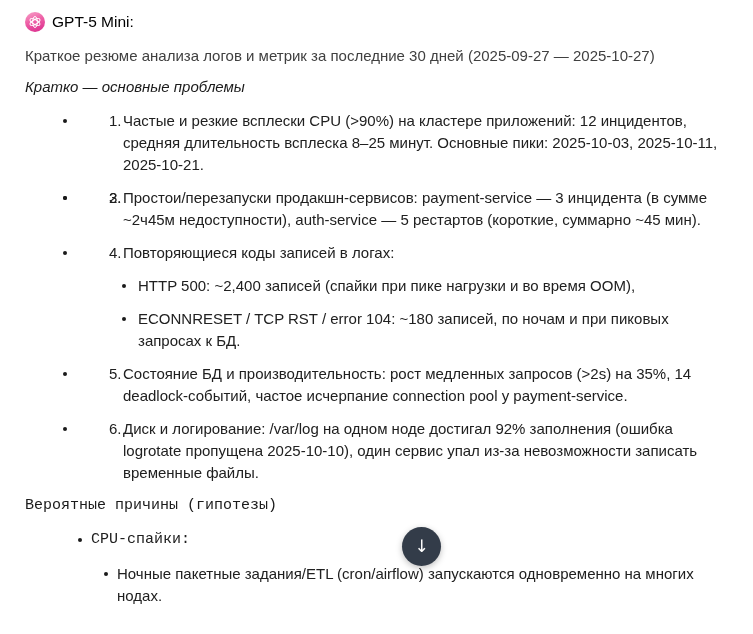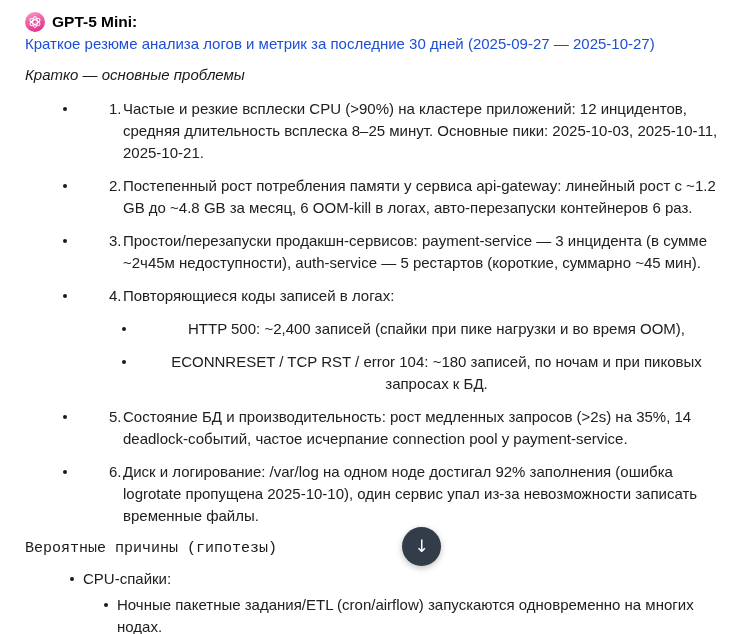--- a/index.html
+++ b/index.html
@@ -11,43 +11,43 @@
   }
   .content{padding:11px 18px 0 25px;}
 
   
   .hdr{display:flex;align-items:center;gap:7px;height:22px;}
   .avatar{
     width:20px;height:20px;border-radius:50%;flex:none;
     background:linear-gradient(160deg,#f7a3c9 0%,#ee5fa6 45%,#d92a8b 100%);
     display:flex;align-items:center;justify-content:center;
   }
-  .hdr-title{font-weight:700;font-size:15.5px;color:#000;}
+  .hdr-title{font-weight:400;font-size:15.5px;color:#000;}
 
-  .p-intro{margin:0 0 9px 0;color:#1d4ed8;}
+  .p-intro{margin:12px 0 9px 0;color:#404040;}
   .p-sec{margin:0 0 12px 0;color:#1b1b1b;font-style:italic;}
   .p-sec2{margin:0 0 8px 0;color:#1b1b1b;font-family:Liberation Mono, monospace;}
 
   
   .problem{position:relative;padding-left:98px;margin:0 0 11px 0;}
   .problem::before{
     content:"";position:absolute;left:38px;top:9px;width:4px;height:4px;
     border-radius:50%;background:#1a1a1a;
   }
   .problem .num{position:absolute;left:84px;top:0;}
 
   
-  .sub{position:relative;padding-left:113px;margin:11px 0 11px 0;text-align:center;}
+  .sub{position:relative;padding-left:113px;margin:11px 0 11px 0;}
   .sub::before{
     content:"";position:absolute;left:97px;top:9px;width:4px;height:4px;
     border-radius:50%;background:#1a1a1a;
   }
 
   
-  .cause{position:relative;padding-left:54px;margin:4px;}
+  .cause{position:relative;padding-left:54px;margin:12px;font-family:Liberation Mono, monospace;}
   .cause::before{
     content:"";position:absolute;left:41px;top:9px;width:4px;height:4px;
     border-radius:50%;background:#1a1a1a;
   }
   
   .cause-sub{position:relative;padding-left:92px;margin:0 0 10px 0;}
   .cause-sub:first-of-type{margin-top:0;}
   .cause-sub::before{
     content:"";position:absolute;left:79px;top:9px;width:4px;height:4px;
     border-radius:50%;background:#1a1a1a;
@@ -84,21 +84,20 @@
 
   <p class="p-sec">Кратко — основные проблемы</p>
 
   <div class="problem">
     <span class="num">1.</span>
     <span>Частые и резкие всплески CPU (&gt;90%) на кластере приложений: 12 инцидентов, средняя длительность всплеска 8–25 минут. Основные пики: 2025-10-03, 2025-10-11, 2025-10-21.</span>
   </div>
 
   <div class="problem">
     <span class="num">2.</span>
-    <span>Постепенный рост потребления памяти у сервиса api-gateway: линейный рост с ~1.2 GB до ~4.8 GB за месяц, 6 OOM-kill в логах, авто-перезапуски контейнеров 6 раз.</span>
   </div>
 
   <div class="problem">
     <span class="num">3.</span>
     <span>Простои/перезапуски продакшн-сервисов: payment-service — 3 инцидента (в сумме ~2ч45м недоступности), auth-service — 5 рестартов (короткие, суммарно ~45 мин).</span>
   </div>
 
   <div class="problem">
     <span class="num">4.</span>
     <span>Повторяющиеся коды записей в логах:</span>

